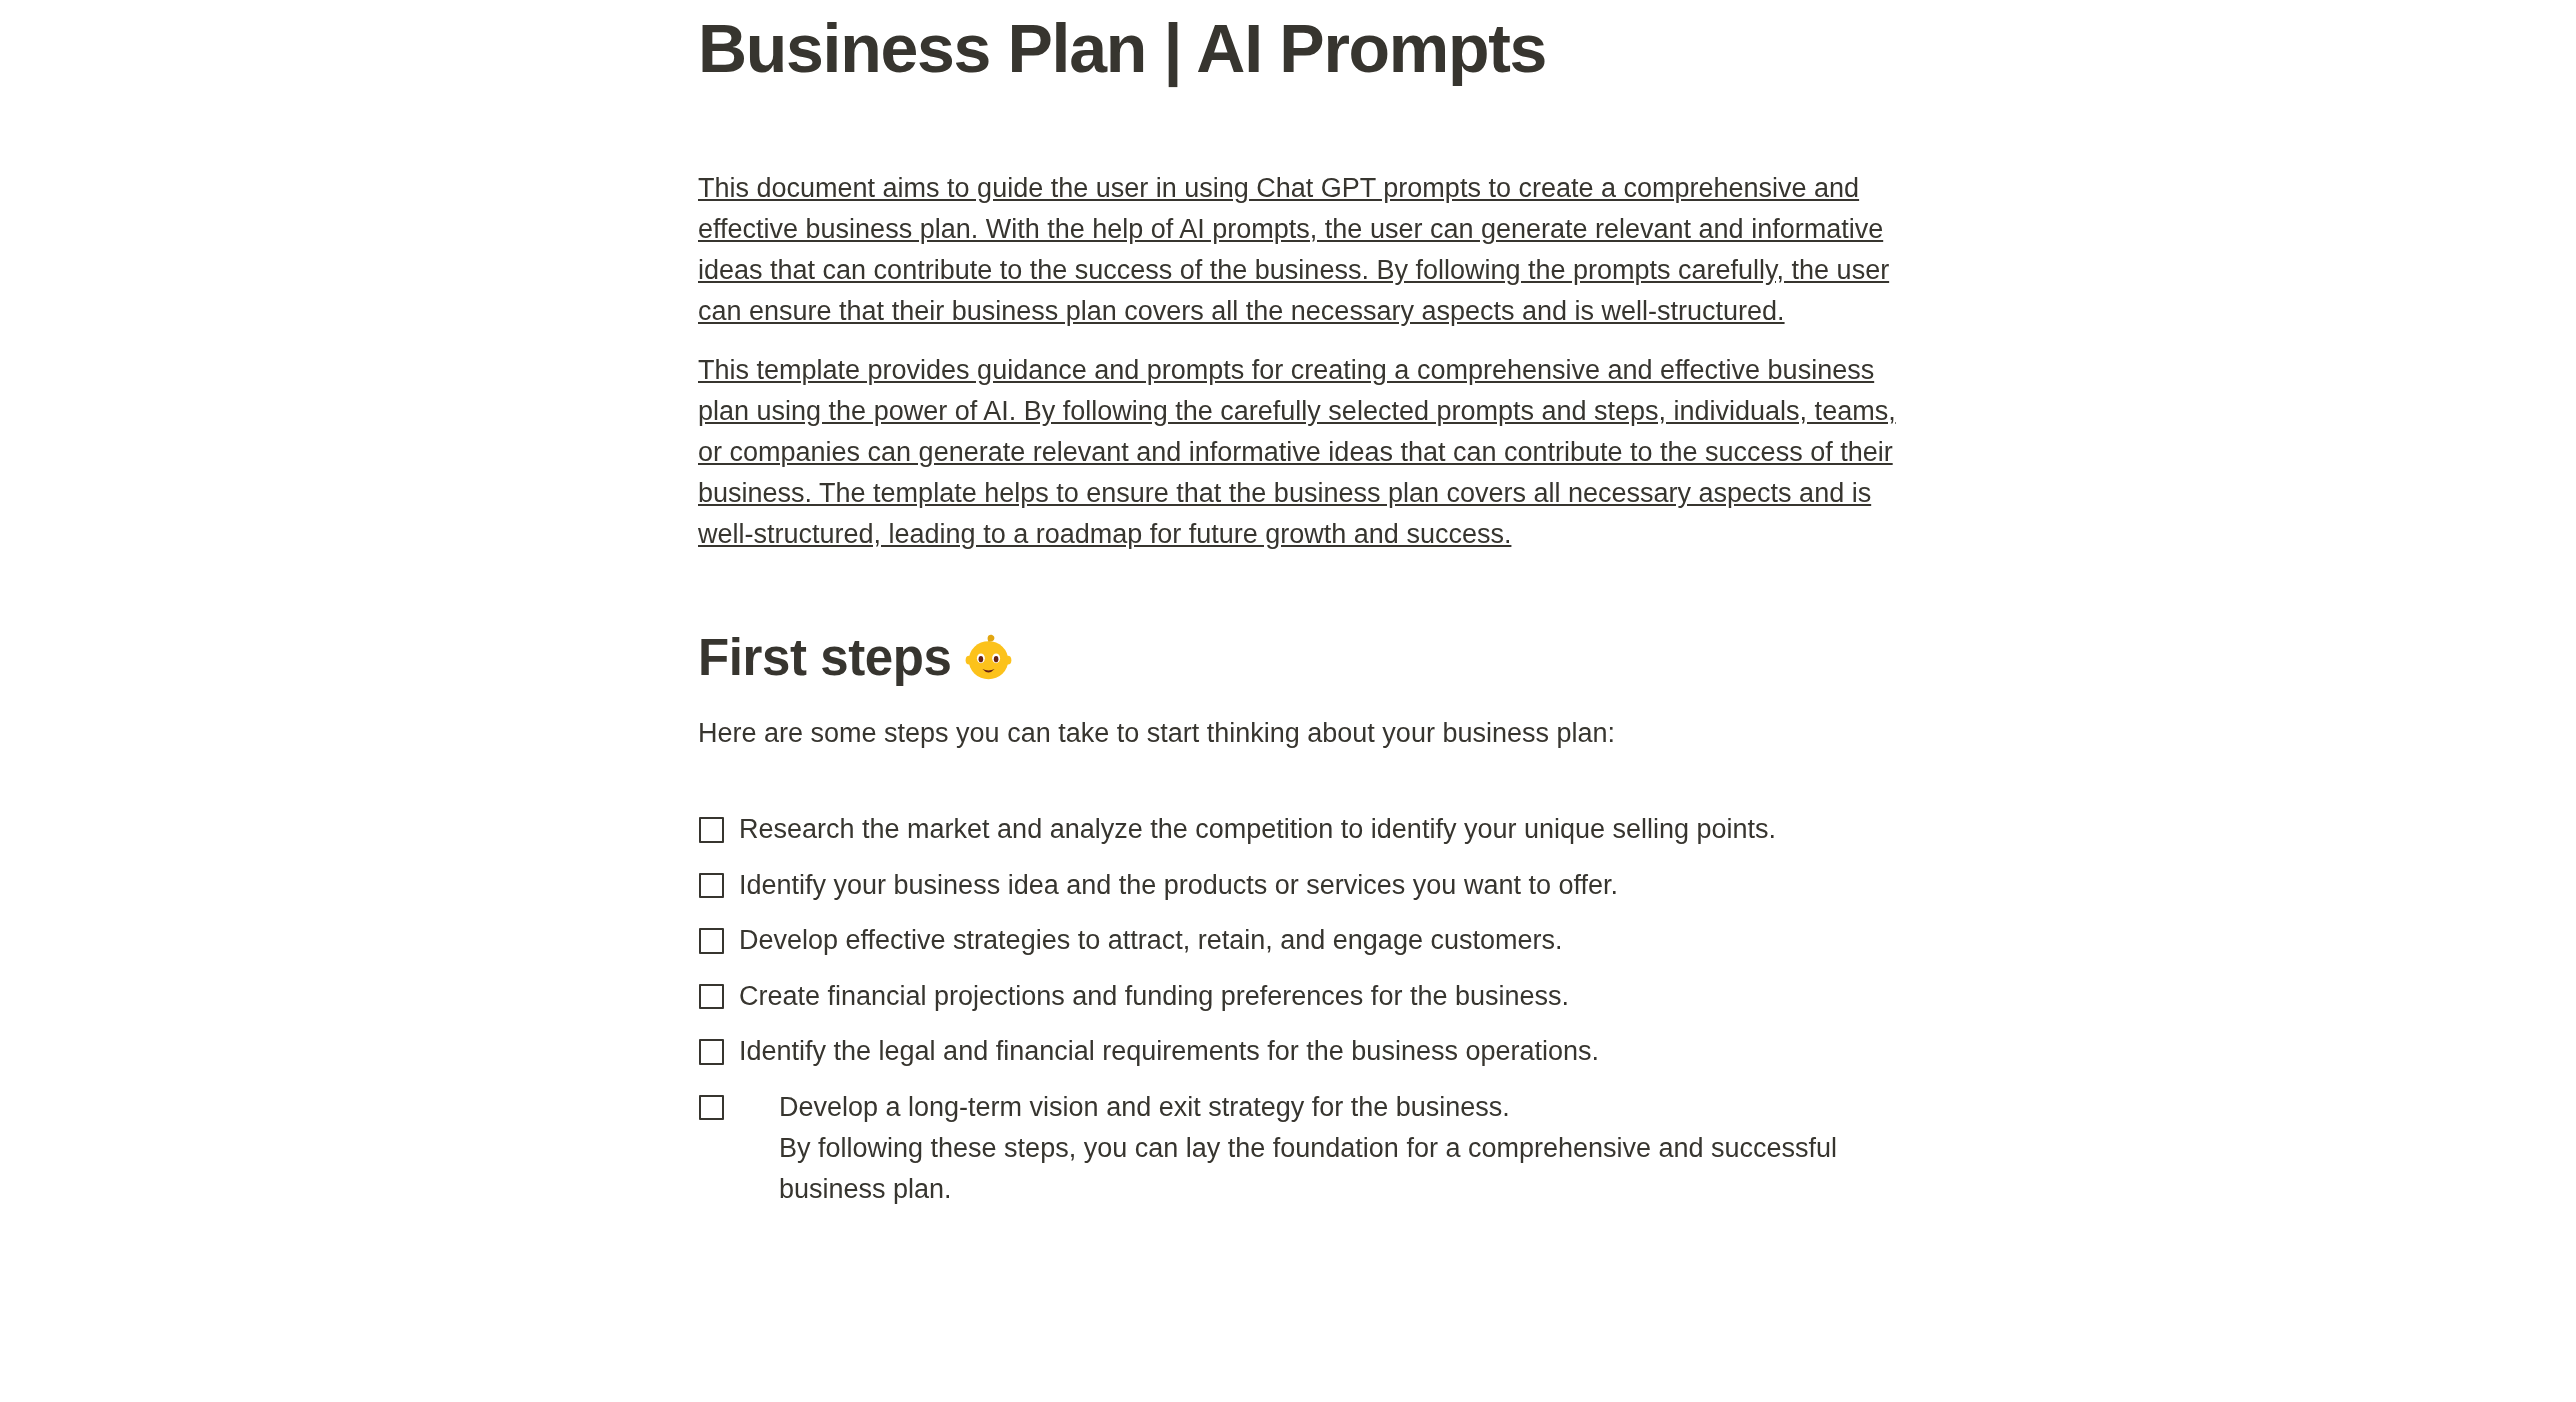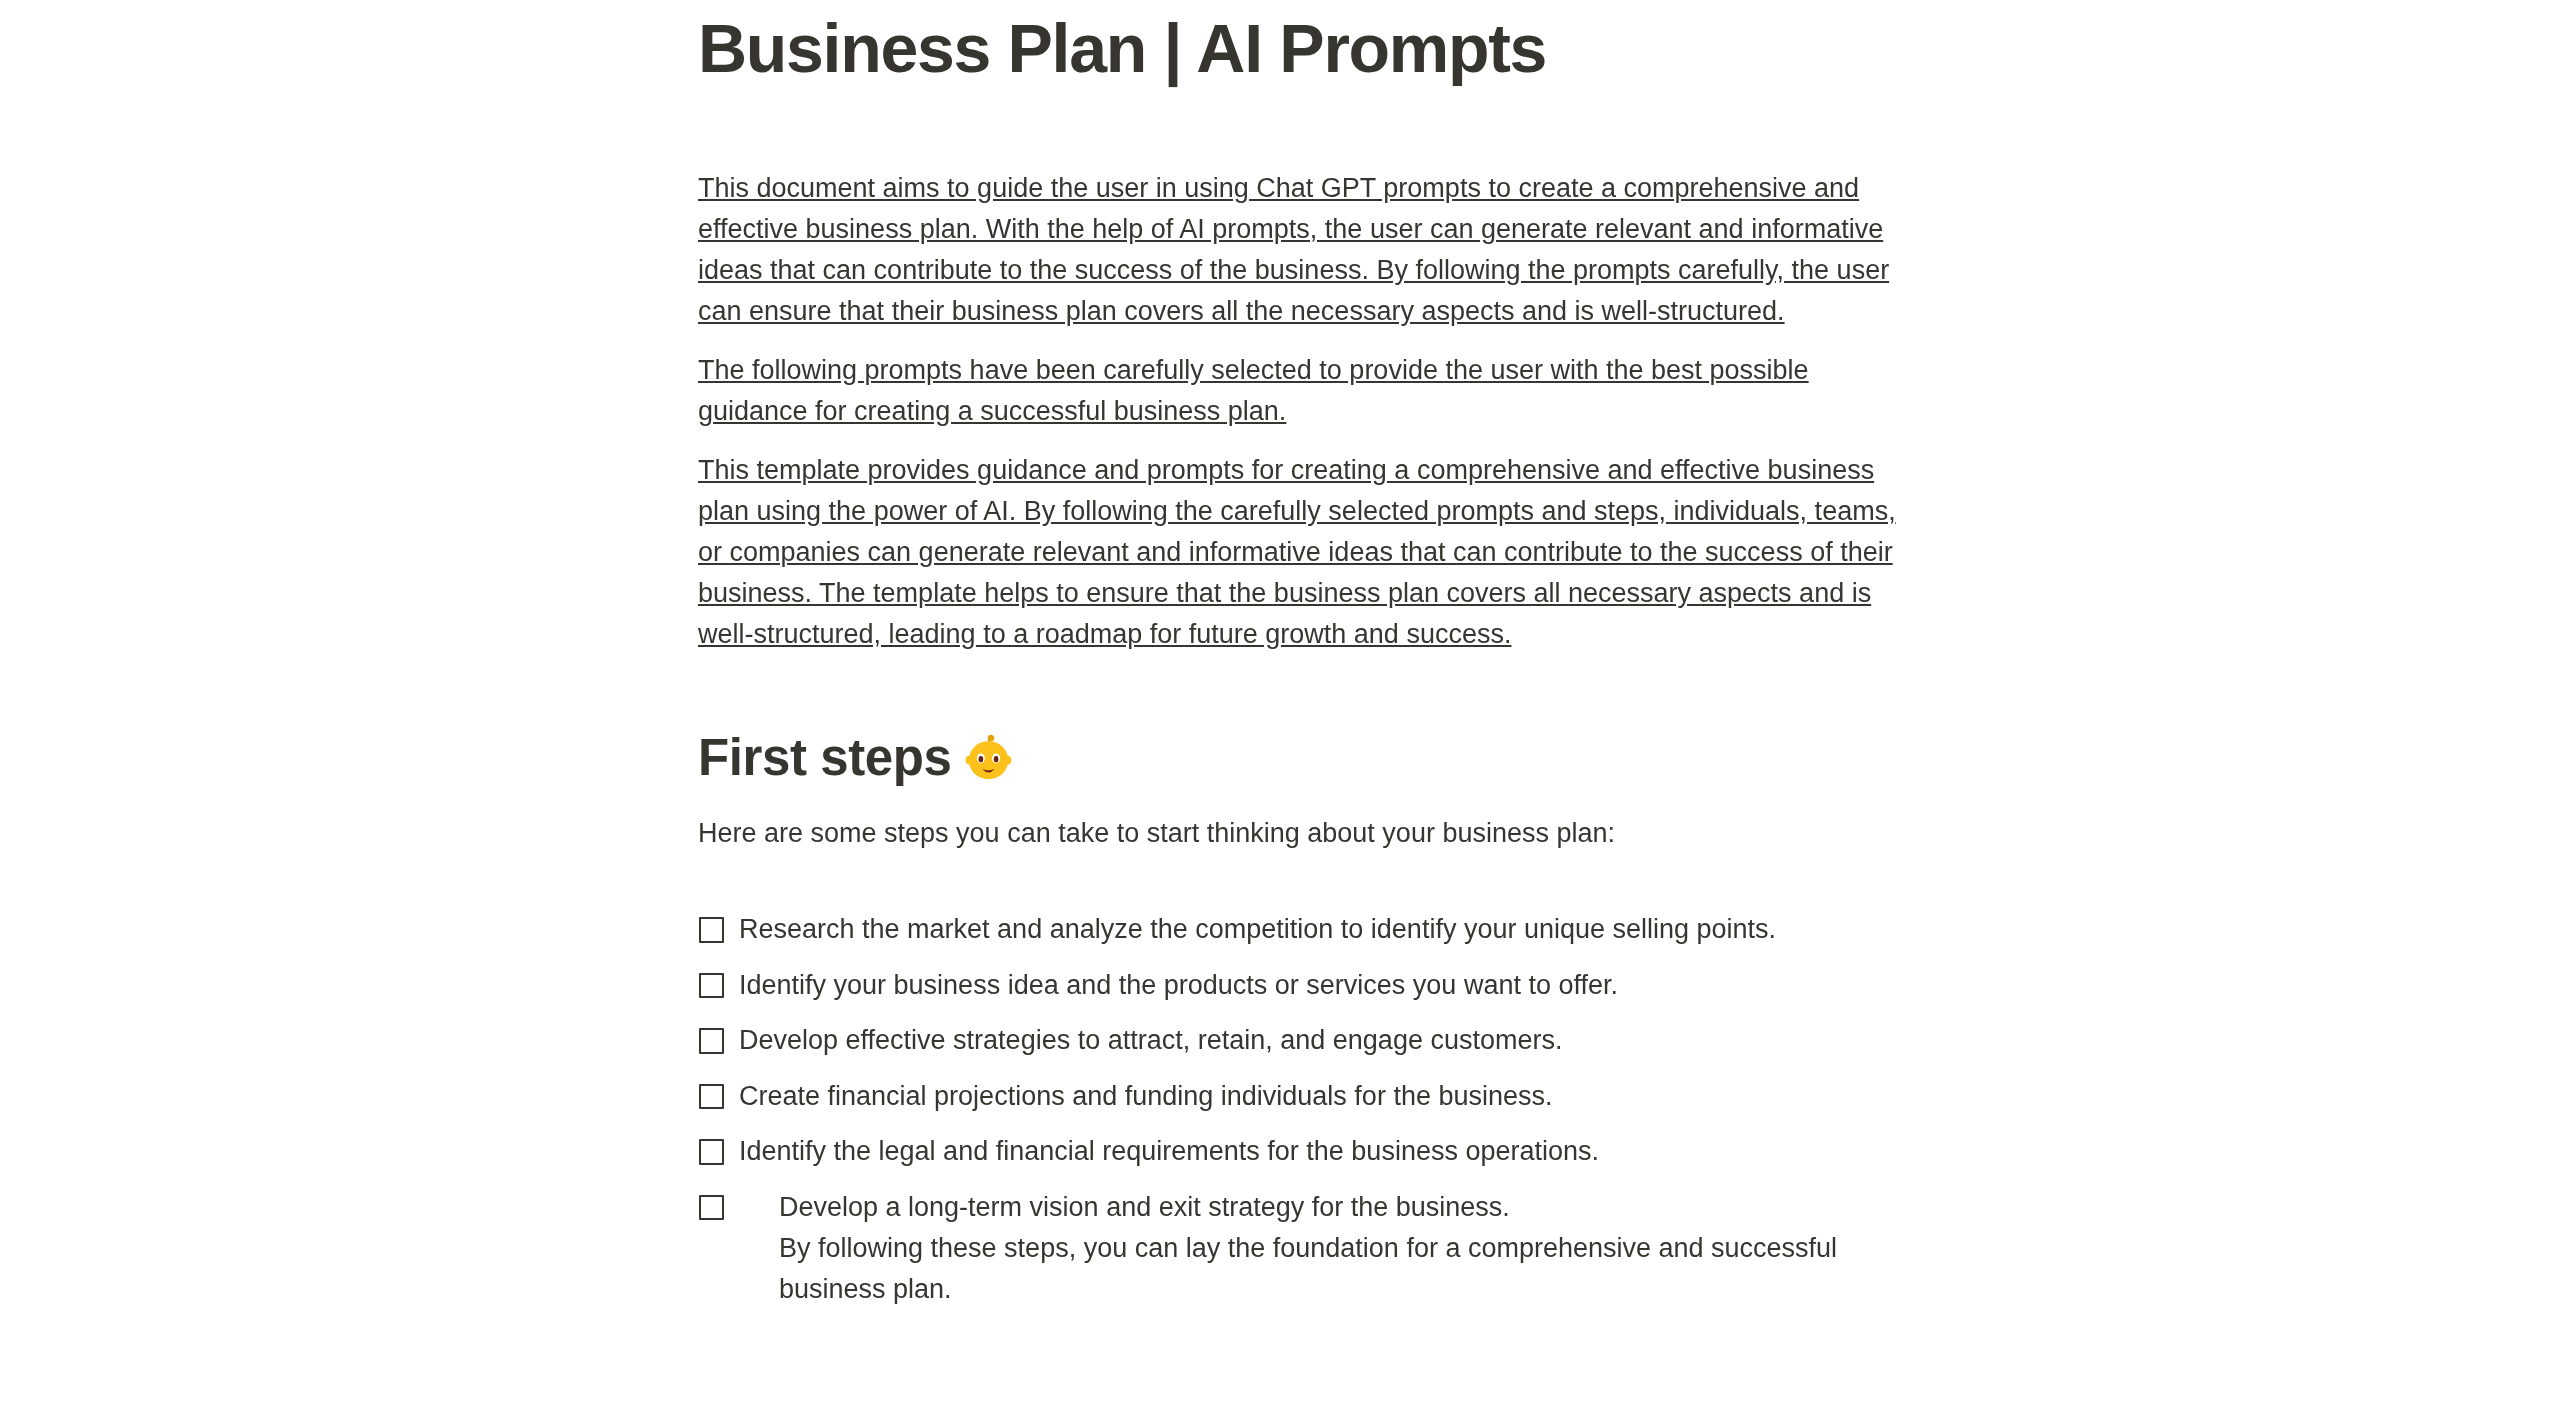--- a/index.html
+++ b/index.html
@@ -89,21 +89,20 @@
 </head>
 <body>
 
 <div class="canvas">
   <div class="content">
 
     <h1 class="page-title">Business Plan | AI Prompts</h1>
 
     <p class="para first-after-title">This document aims to guide the user in using Chat GPT prompts to create a comprehensive and effective business plan. With the help of AI prompts, the user can generate relevant and informative ideas that can contribute to the success of the business. By following the prompts carefully, the user can ensure that their business plan covers all the necessary aspects and is well-structured.</p>
 
-    <p class="para">The following prompts have been carefully selected to provide the user with the best possible guidance for creating a successful business plan.</p>
 
     <p class="para">This template provides guidance and prompts for creating a comprehensive and effective business plan using the power of AI. By following the carefully selected prompts and steps, individuals, teams, or companies can generate relevant and informative ideas that can contribute to the success of their business. The template helps to ensure that the business plan covers all necessary aspects and is well-structured, leading to a roadmap for future growth and success.</p>
 
     <h2 class="section-heading">
       <span>First steps</span>
       <svg class="emoji" viewBox="0 0 36 36" aria-hidden="true">
         <ellipse cx="18" cy="20" rx="14.5" ry="14" fill="#FCC21B"></ellipse>
         <ellipse cx="3.8" cy="20" rx="2.6" ry="3.2" fill="#FCC21B"></ellipse>
         <ellipse cx="32.2" cy="20" rx="2.6" ry="3.2" fill="#FCC21B"></ellipse>
         <path d="M18 6.5 C 16.2 2.5, 18.5 0.4, 21 1.6 C 23.4 2.7, 22.4 6.2, 19.6 6.2 Z" fill="#E2A610"></path>
@@ -130,21 +129,21 @@
       </div>
 
 
       <div class="todo">
         <span class="checkbox"></span>
         <div class="todo-text">Develop effective strategies to attract, retain, and engage customers.</div>
       </div>
 
       <div class="todo">
         <span class="checkbox"></span>
-        <div class="todo-text">Create financial projections and funding individuals for the business.</div>
+        <div class="todo-text">Create financial projections and funding preferences for the business.</div>
       </div>
 
       <div class="todo">
         <span class="checkbox"></span>
         <div class="todo-text">Identify the legal and financial requirements for the business operations.</div>
       </div>
 
       <div class="todo">
         <span class="checkbox"></span>
         <div class="todo-text">

